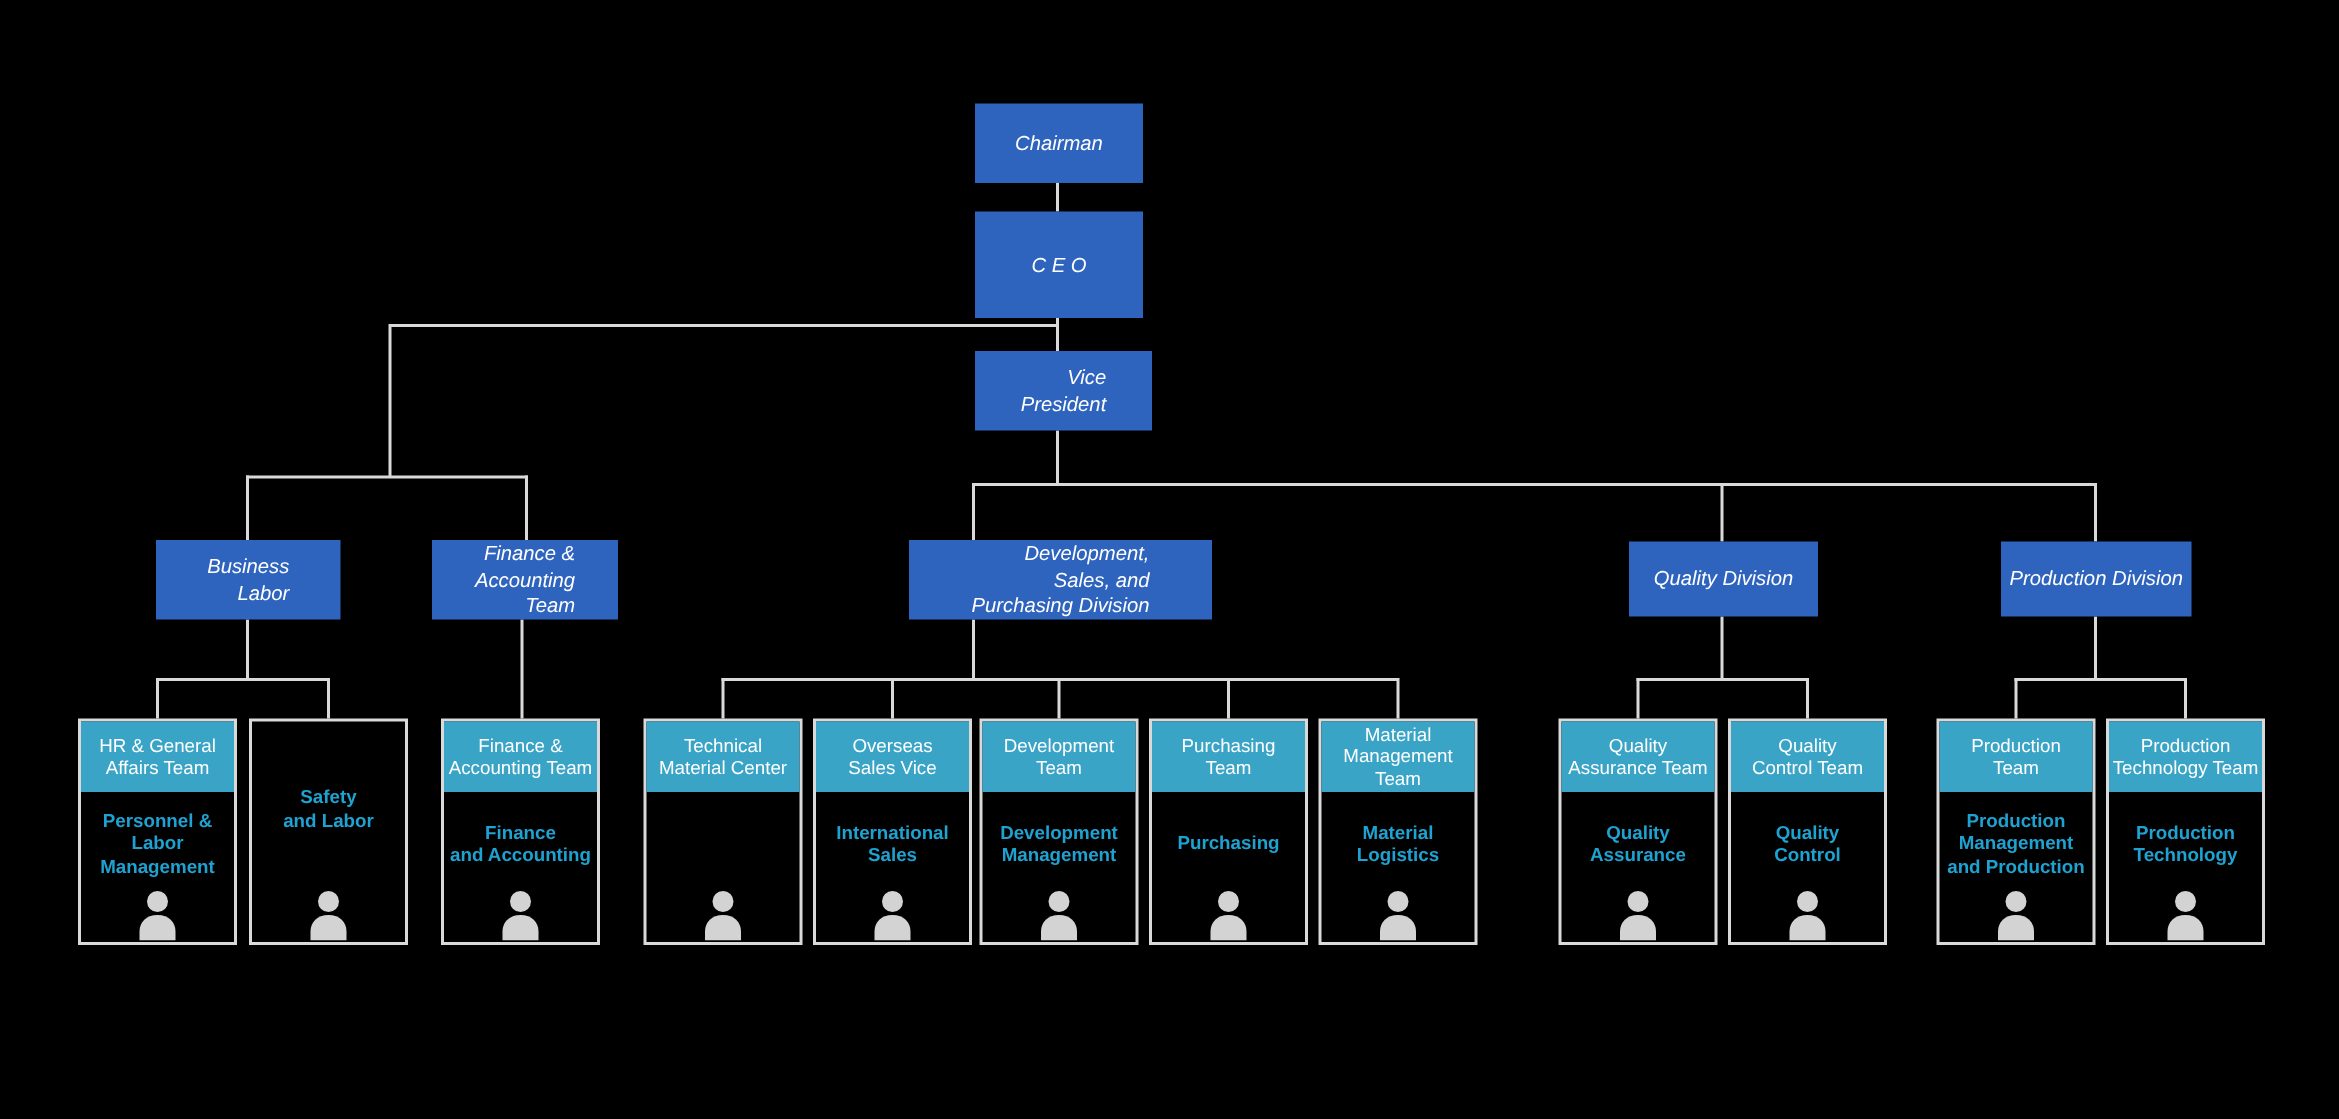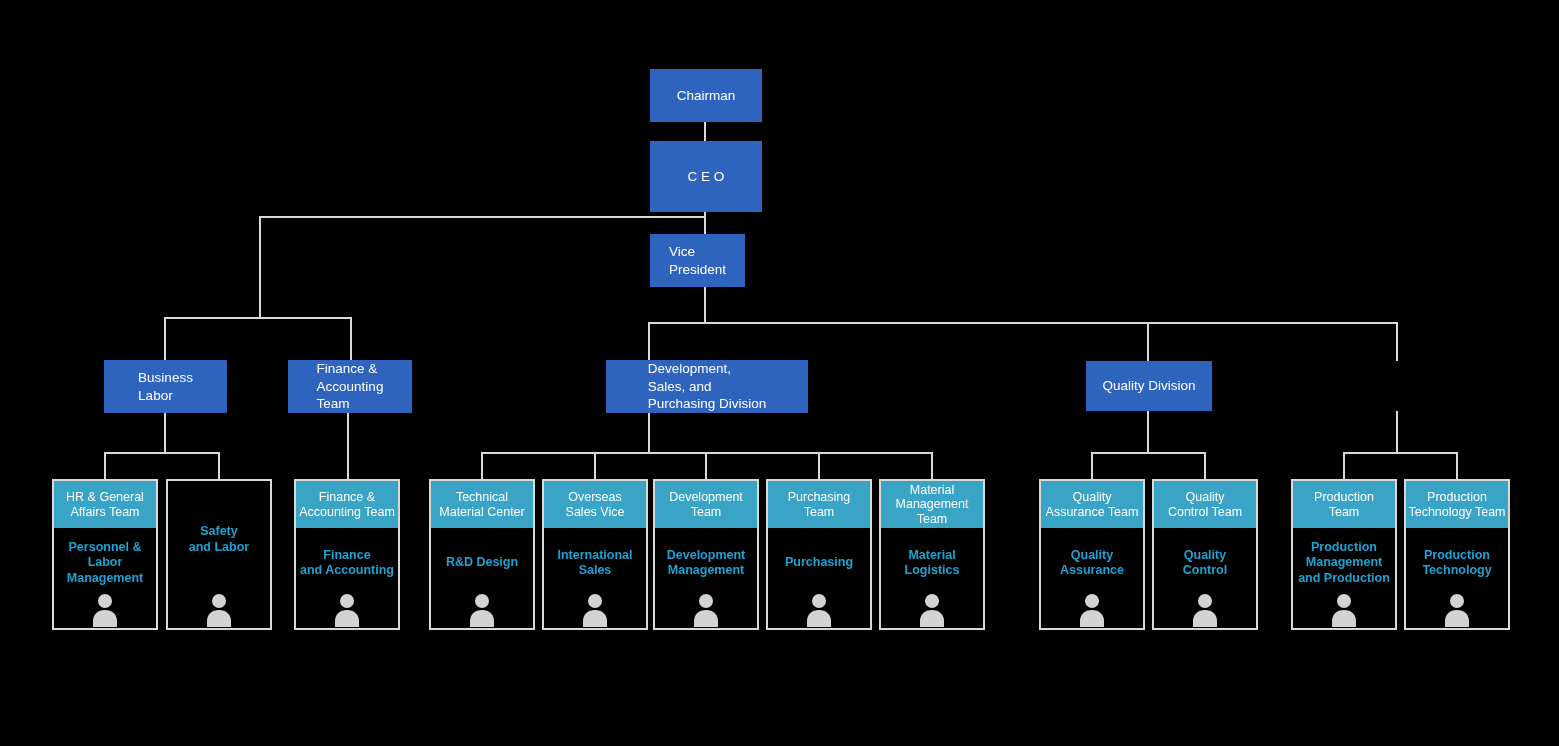--- a/index.html
+++ b/index.html
@@ -16,25 +16,26 @@
     overflow: hidden;
   }
   
   .bbox {
     position: absolute;
     background: var(--node-blue, #2e64be);
     color: #fff;
     display: flex;
     align-items: center;
     justify-content: center;
-    text-align: left;
+    text-align: right;
     font-size: 13.5px;
     line-height: 1.3;
     white-space: pre-line;
     box-sizing: border-box;
+    font-style: italic;
   }
   
   .card {
     position: absolute;
     top: 479px;
     width: 106px;
     height: 151px;
     border: 2px solid var(--line, #d9d9d9);
     box-sizing: border-box;
     display: flex;
@@ -128,41 +129,44 @@
   <div class="hl" style="left:1343px;top:452px;width:115px"></div>
   <div class="vl" style="left:1343px;top:452px;height:27px"></div>
   <div class="vl" style="left:1456px;top:452px;height:27px"></div>
 
   <div class="bbox" style="left:650px;top:69px;width:112px;height:53px">
     <span>Chairman</span>
   </div>
   <div class="bbox" style="left:650px;top:141px;width:112px;height:71px">
     <span>C E O</span>
   </div>
-  <div class="bbox" style="left:650px;top:234px;width:95px;height:53px">
+  <div class="bbox" style="left:650px;top:234px;width:118px;height:53px">
     <span>Vice
 President</span>
   </div>
 
   <div class="bbox" style="left:104px;top:360px;width:123px;height:53px">
     <span>Business
 Labor</span>
   </div>
   <div class="bbox" style="left:288px;top:360px;width:124px;height:53px">
     <span>Finance &amp;
 Accounting
 Team</span>
   </div>
   <div class="bbox" style="left:606px;top:360px;width:202px;height:53px">
     <span>Development,
 Sales, and
 Purchasing Division</span>
   </div>
   <div class="bbox" style="left:1086px;top:361px;width:126px;height:50px">
     <span>Quality Division</span>
+  </div>
+  <div class="bbox" style="left:1334px;top:361px;width:127px;height:50px">
+    <span>Production Division</span>
   </div>
 
   <div class="card" style="left:52px">
     <div class="card-header">HR &amp; General
 Affairs Team</div>
     <div class="card-body">Personnel &amp;
 Labor
 Management</div>
     <div class="person">
       <svg width="34" height="34" viewBox="0 0 34 34">
@@ -189,21 +193,20 @@
     <div class="person">
       <svg width="34" height="34" viewBox="0 0 34 34">
           <circle cx="17" cy="8" r="7" fill="#d3d3d3"></circle>
           <path d="M17 17c-7.5 0-12 4.8-12 11v6h24v-6c0-6.2-4.5-11-12-11z" fill="#d3d3d3"></path>
         </svg>
     </div>
   </div>
   <div class="card" style="left:429px">
     <div class="card-header">Technical
 Material Center</div>
-    <div class="card-body">R&amp;D Design</div>
     <div class="person">
       <svg width="34" height="34" viewBox="0 0 34 34">
           <circle cx="17" cy="8" r="7" fill="#d3d3d3"></circle>
           <path d="M17 17c-7.5 0-12 4.8-12 11v6h24v-6c0-6.2-4.5-11-12-11z" fill="#d3d3d3"></path>
         </svg>
     </div>
   </div>
   <div class="card" style="left:542px">
     <div class="card-header">Overseas
 Sales Vice</div>

